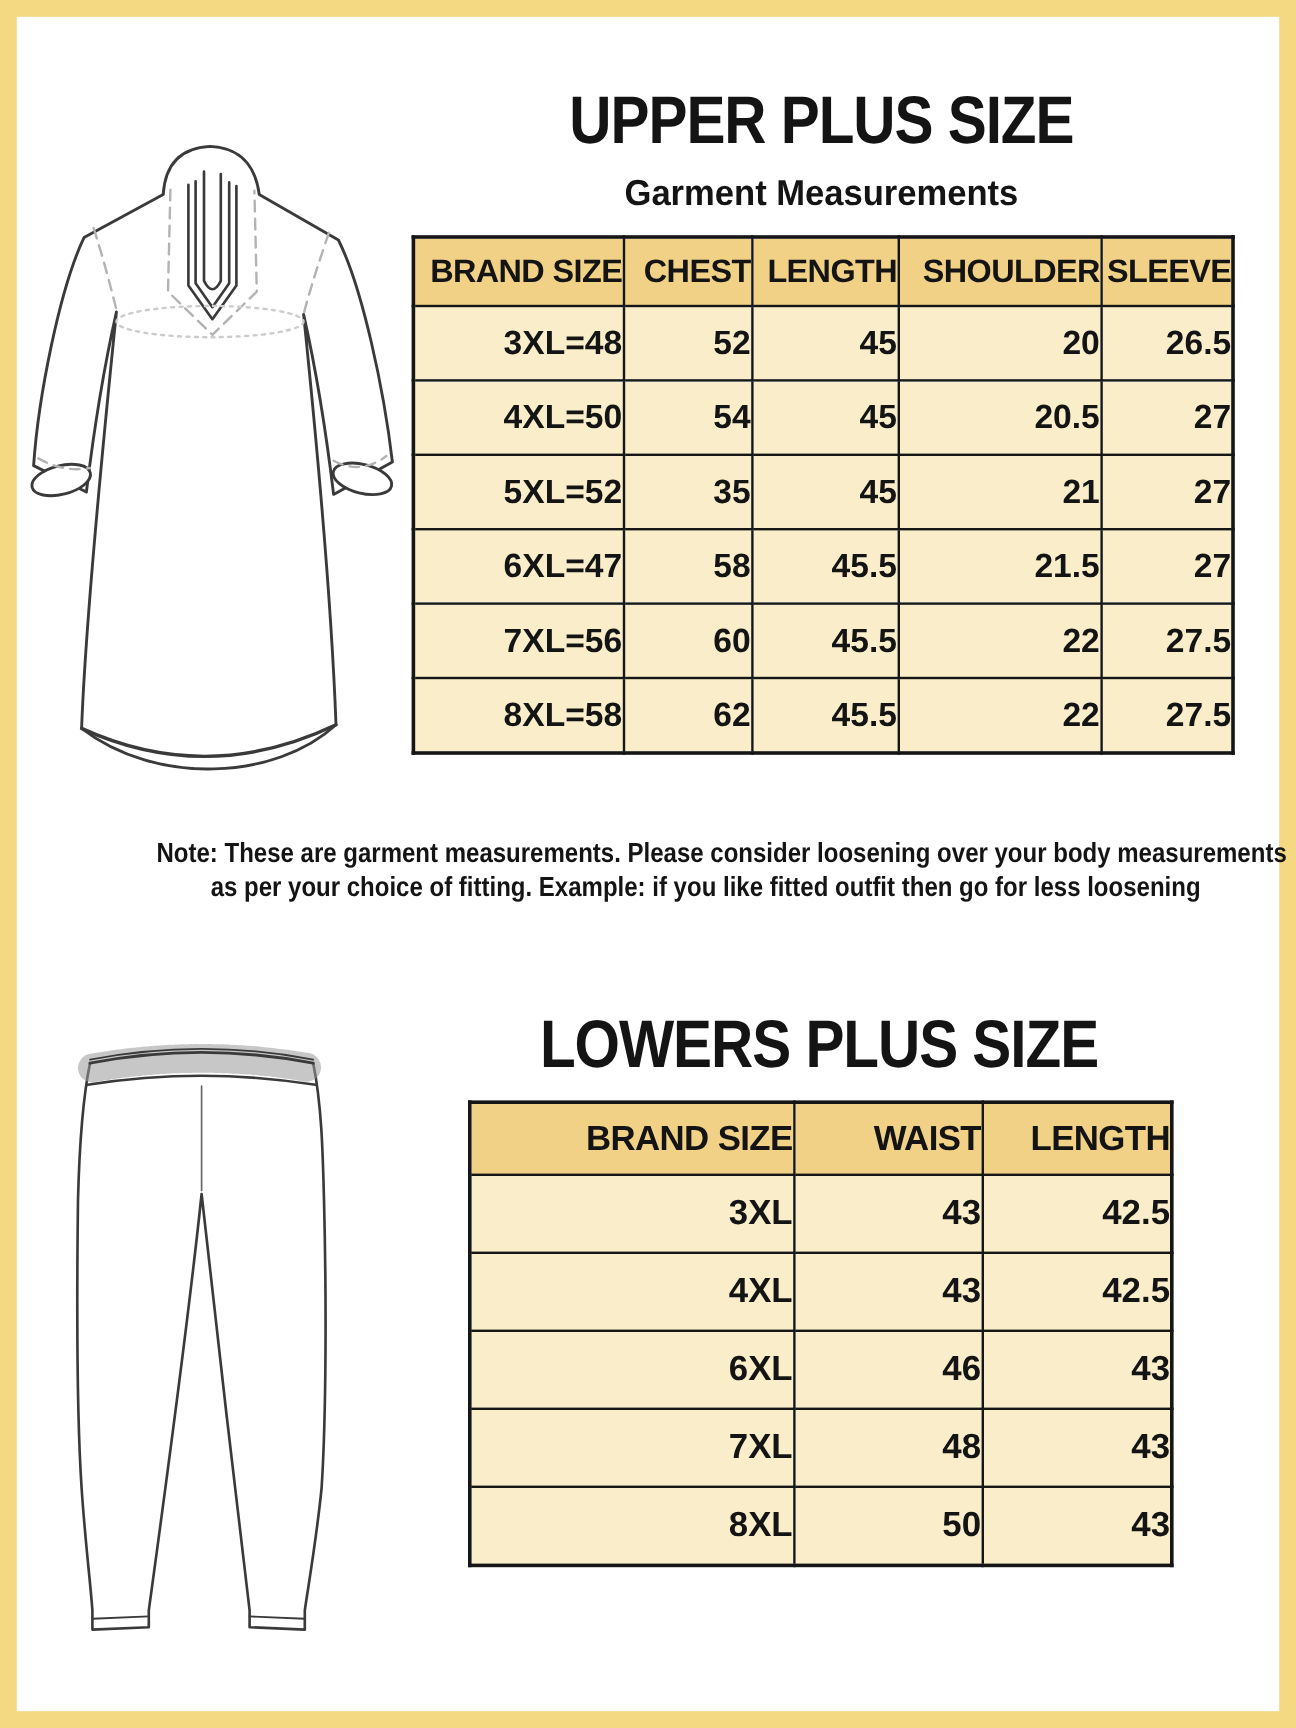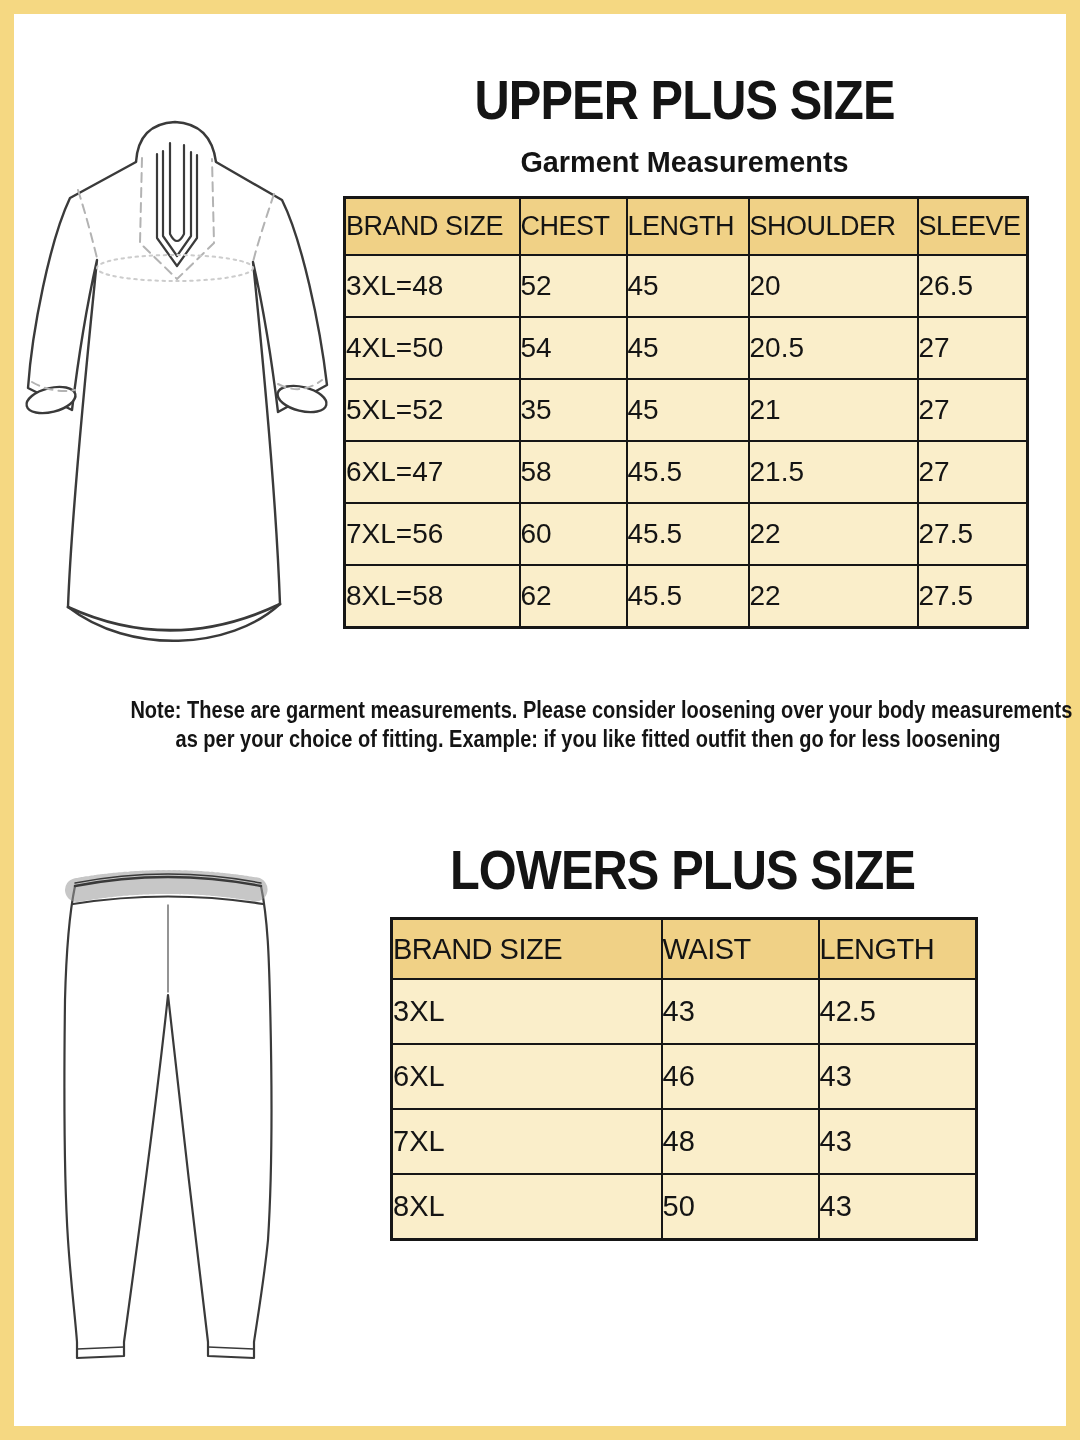--- a/index.html
+++ b/index.html
@@ -21,21 +21,21 @@
   .subtitle{
     font-weight:700;font-size:30px;line-height:36px;text-align:center;
     transform:scaleX(0.96);transform-origin:center;white-space:nowrap;
   }
   table.size-table{
     border-collapse:collapse;table-layout:fixed;
     border:3px solid var(--line,#141414);
   }
   table.size-table th, table.size-table td{
     border:2px solid var(--line,#141414);
-    font-weight:400;text-align:left;vertical-align:middle;
+    font-weight:700;text-align:right;vertical-align:middle;
     padding:0;overflow:hidden;
   }
   table.size-table th{
     background:var(--header-bg,#f0d186);font-size:27px;letter-spacing:-0.5px;
   }
   table.size-table td{
     background:var(--cell-bg,#faeeca);font-size:28px;
   }
   #upper-table{width:683px;}
   #upper-table th{height:55px;}
@@ -192,20 +192,25 @@
           <th>LENGTH</th>
         </tr>
       </thead>
       <tbody>
         <tr>
           <td>3XL</td>
           <td>43</td>
           <td>42.5</td>
         </tr>
         <tr>
+          <td>4XL</td>
+          <td>43</td>
+          <td>42.5</td>
+        </tr>
+        <tr>
           <td>6XL</td>
           <td>46</td>
           <td>43</td>
         </tr>
         <tr>
           <td>7XL</td>
           <td>48</td>
           <td>43</td>
         </tr>
         <tr>

